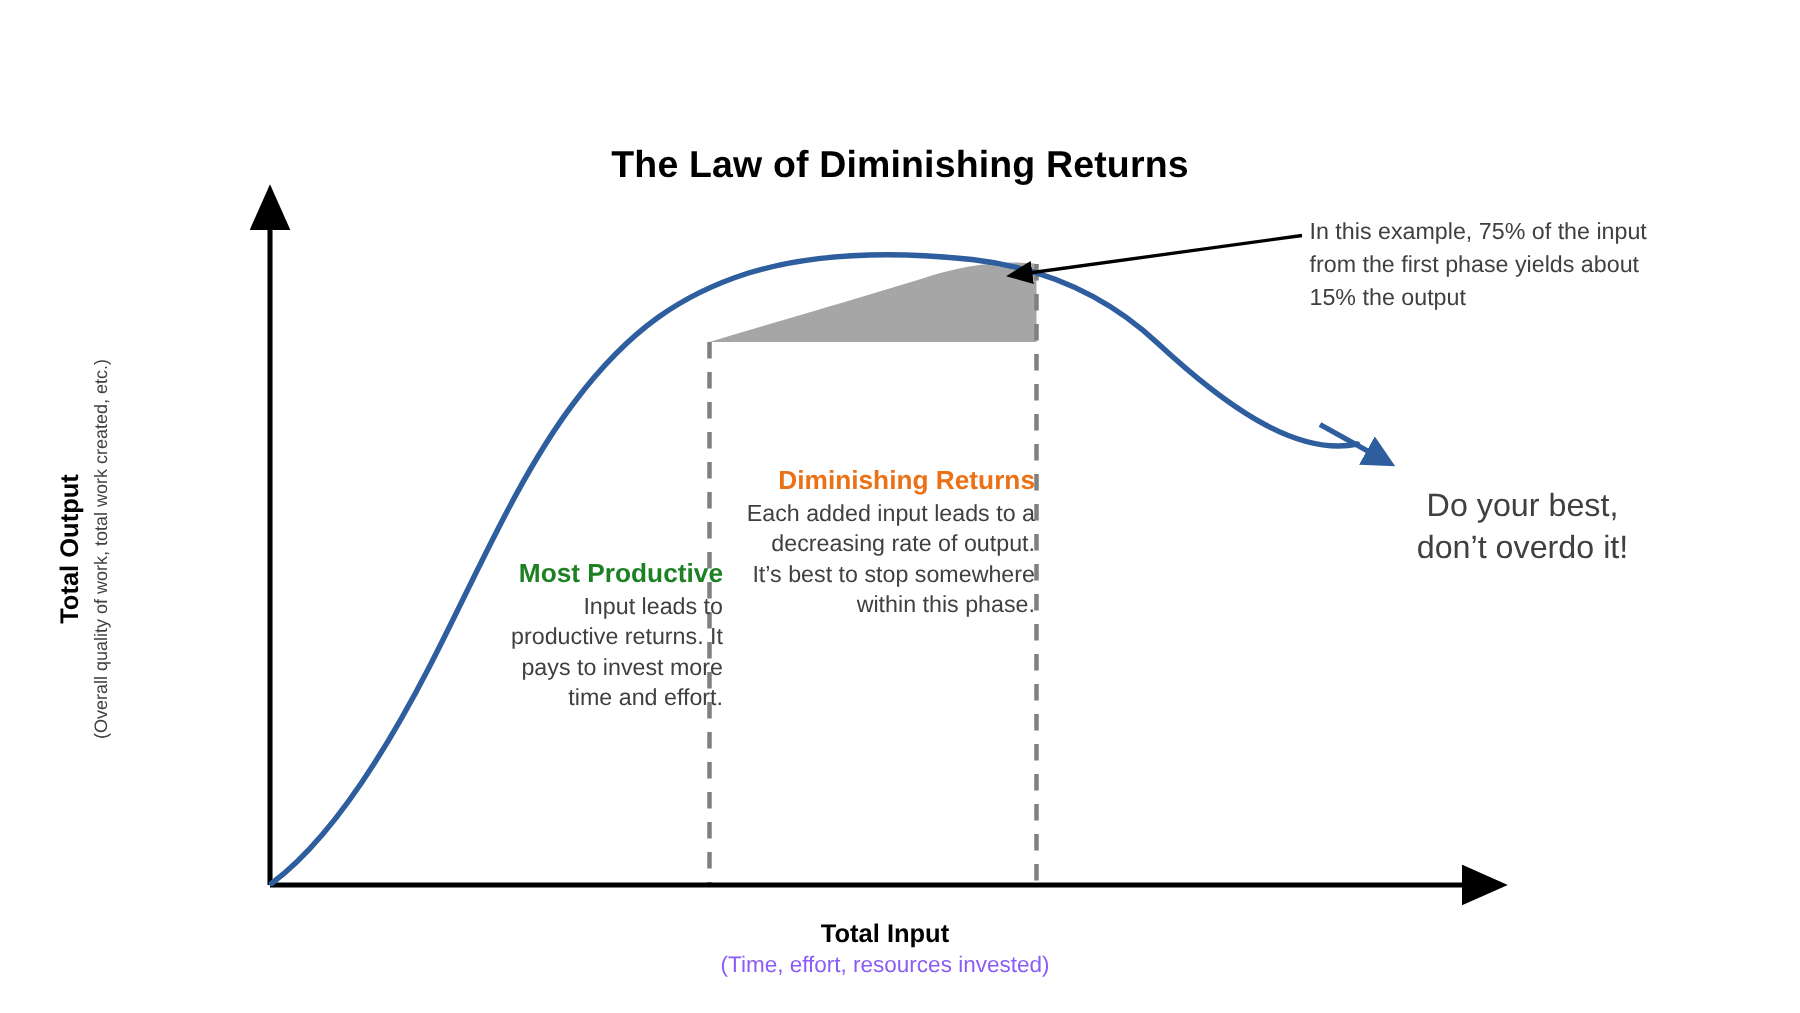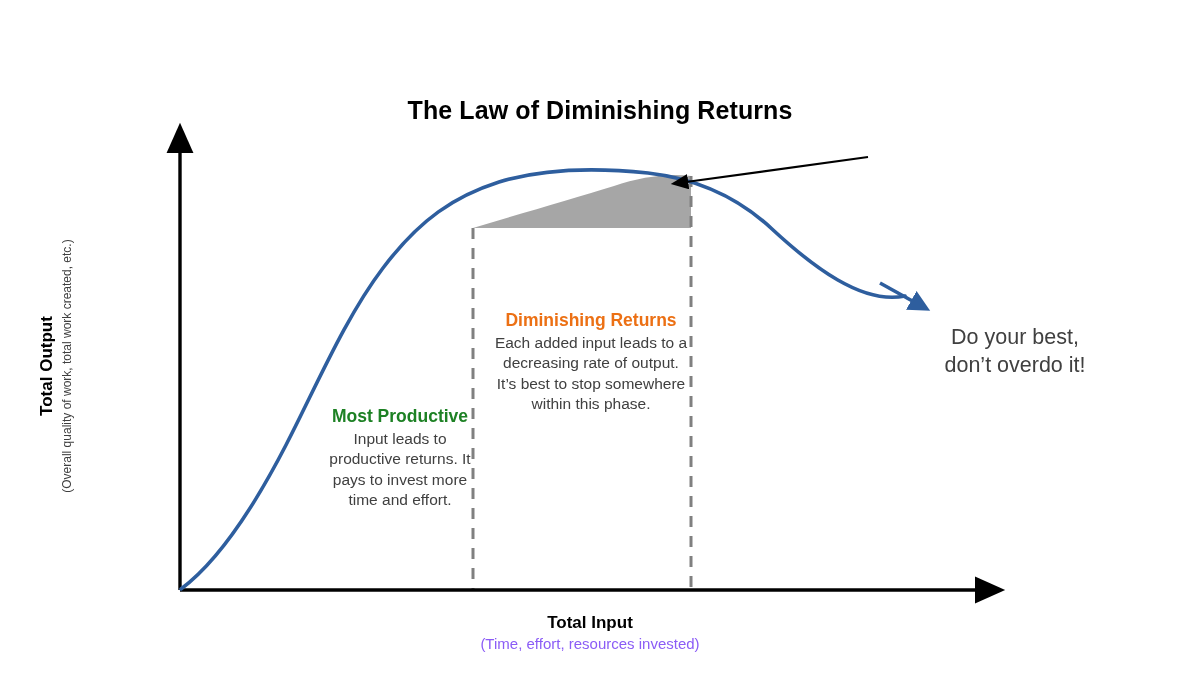--- a/index.html
+++ b/index.html
@@ -81,38 +81,38 @@
   }
   #x-axis-subtitle {
     font-size: 15px;
     color: #8b5cf6;
     margin-top: 2px;
   }
 
   
   .phase-block {
     position: absolute;
-    text-align: center;
+    text-align: right;
     pointer-events: auto;
   }
   .phase-heading {
     font-size: 17.5px;
     font-weight: bold;
     line-height: 1.23;
   }
   .phase-body {
     font-size: 15.5px;
     color: #404040;
     line-height: 1.33;
     margin-top: 1px;
   }
   #phase-1 { left: 318px; top: 356px; width: 164px; }
   #phase-2 { left: 492px; top: 294px; width: 198px; }
   #phase-3 { left: 700px; top: 358px; width: 210px; }
-  #phase-1-heading { color: #1d8124; margin-top: 34px; }
+  #phase-1-heading { color: #1d8124; }
   #phase-2-heading { color: #ec7014; }
   #phase-3-heading { color: #ff0000; }
 
   
   #callout-note {
     left: 873px;
     top: 128px;
     width: 245px;
     font-size: 15.5px;
     color: #404040;
@@ -196,20 +196,21 @@
       <div class="phase-heading" id="phase-1-heading">Most Productive</div>
       <div class="phase-body">Input leads to productive returns. It pays to invest more time and effort.</div>
     </div>
 
     <div class="phase-block" id="phase-2">
       <div class="phase-heading" id="phase-2-heading">Diminishing Returns</div>
       <div class="phase-body">Each added input leads to a decreasing rate of output. It’s best to stop somewhere within this phase.</div>
     </div>
 
 
+    <div class="txt" id="callout-note">In this example, 75% of the input from the first phase yields about 15% the output</div>
 
     <div class="txt" id="tagline">
       <div>Do your best,</div>
       <div>don’t overdo it!</div>
     </div>
 
   </div>
 </div>
 
 </body></html>

